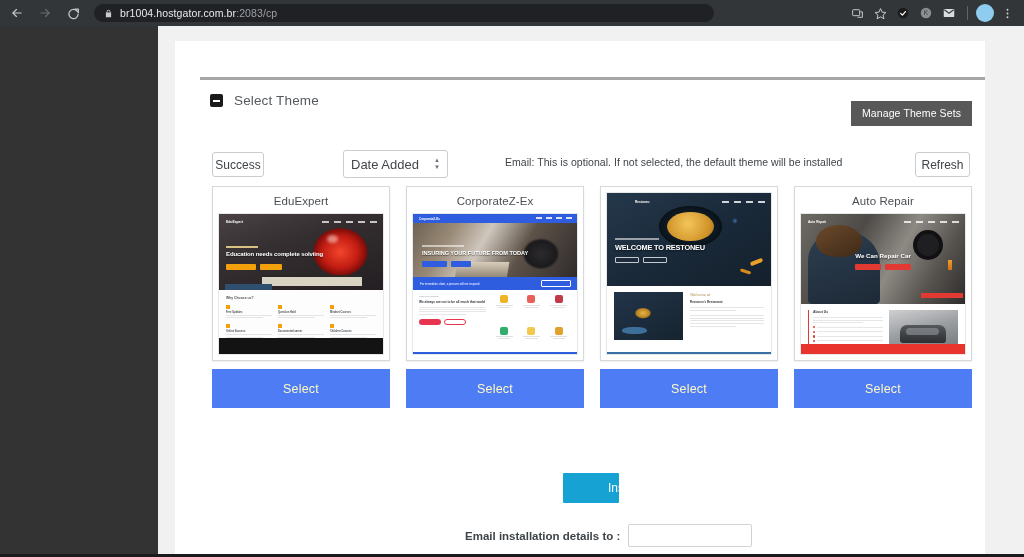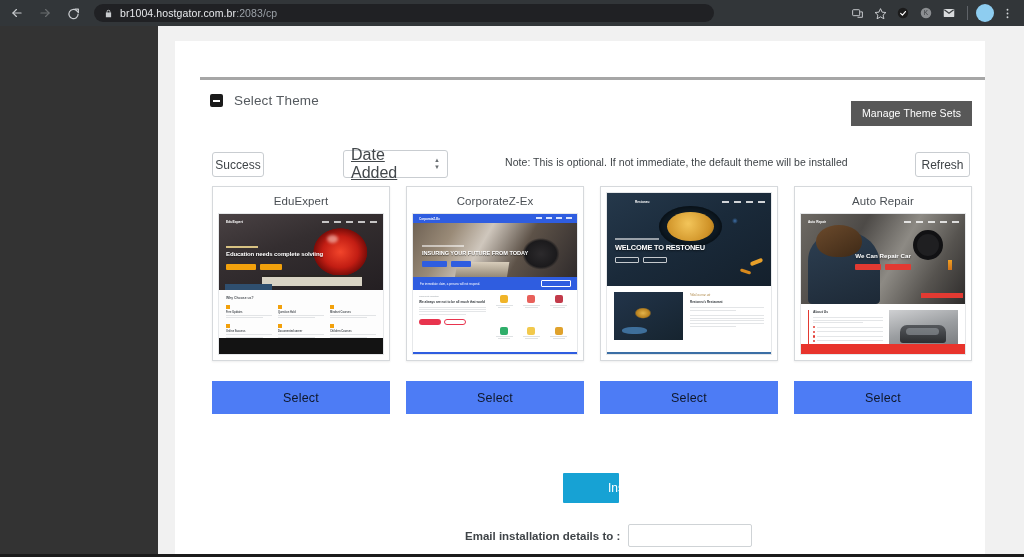--- a/index.html
+++ b/index.html
@@ -131,21 +131,21 @@
   .sort-select {
     position: absolute; left: 168px; top: 0px;
     width: 105px; height: 28px;
     background: #ffffff;
     border: 1px solid #c9cdd1;
     border-radius: 3px;
     display: flex; align-items: center;
     padding: 0 7px;
     cursor: pointer;
   }
-  .sort-label { font-size: 16px; color: #42474b; flex: 1; text-decoration: underline; }
+  .sort-label { font-size: 13px; color: #42474b; flex: 1; }
   .spinner-arrows {
     display: flex; flex-direction: column; align-items: center;
     gap: 2px; color: #6a6f73;
   }
   .spinner-arrows span { font-size: 6px; line-height: 5px; }
   .note-text {
     position: absolute; left: 330px; top: 6px;
     font-size: 10.5px; color: #3f4448;
     letter-spacing: .05px;
   }
@@ -175,24 +175,24 @@
     letter-spacing: .1px;
   }
   .thumb {
     flex: 1;
     position: relative;
     overflow: hidden;
     background: #ffffff;
     border: 1px solid #e6e8ea;
   }
   .select-btn {
-    width: 178px; height: 33px;
-    margin-top: 20px;
+    width: 178px; height: 39px;
+    margin-top: 8px;
     background: #4d7cf5;
-    color: #0f172a;
+    color: #fef9c3;
     border: none;
     font-size: 12.5px;
     cursor: pointer;
     font-family: "Liberation Sans", sans-serif;
     letter-spacing: .2px;
   }
 
   
   .install-btn {
     position: absolute; left: 388px; top: 432px;
@@ -474,21 +474,21 @@
       <button class="btn-outline search-btn">Success</button>
 
       <div class="sort-select">
         <span class="sort-label">Date Added</span>
         <span class="spinner-arrows">
             <span>▲</span>
             <span>▼</span>
           </span>
       </div>
 
-      <div class="note-text">Note: This is optional. If not immediate, the default theme will be installed</div>
+      <div class="note-text">Email: This is optional. If not selected, the default theme will be installed</div>
 
       <button class="btn-outline refresh-btn">Refresh</button>
     </div>
 
     <div class="cards-row">
 
       <div class="theme-card" style="left:37px">
         <div class="card-frame">
           <div class="card-title">EduExpert</div>
           <div class="thumb">

